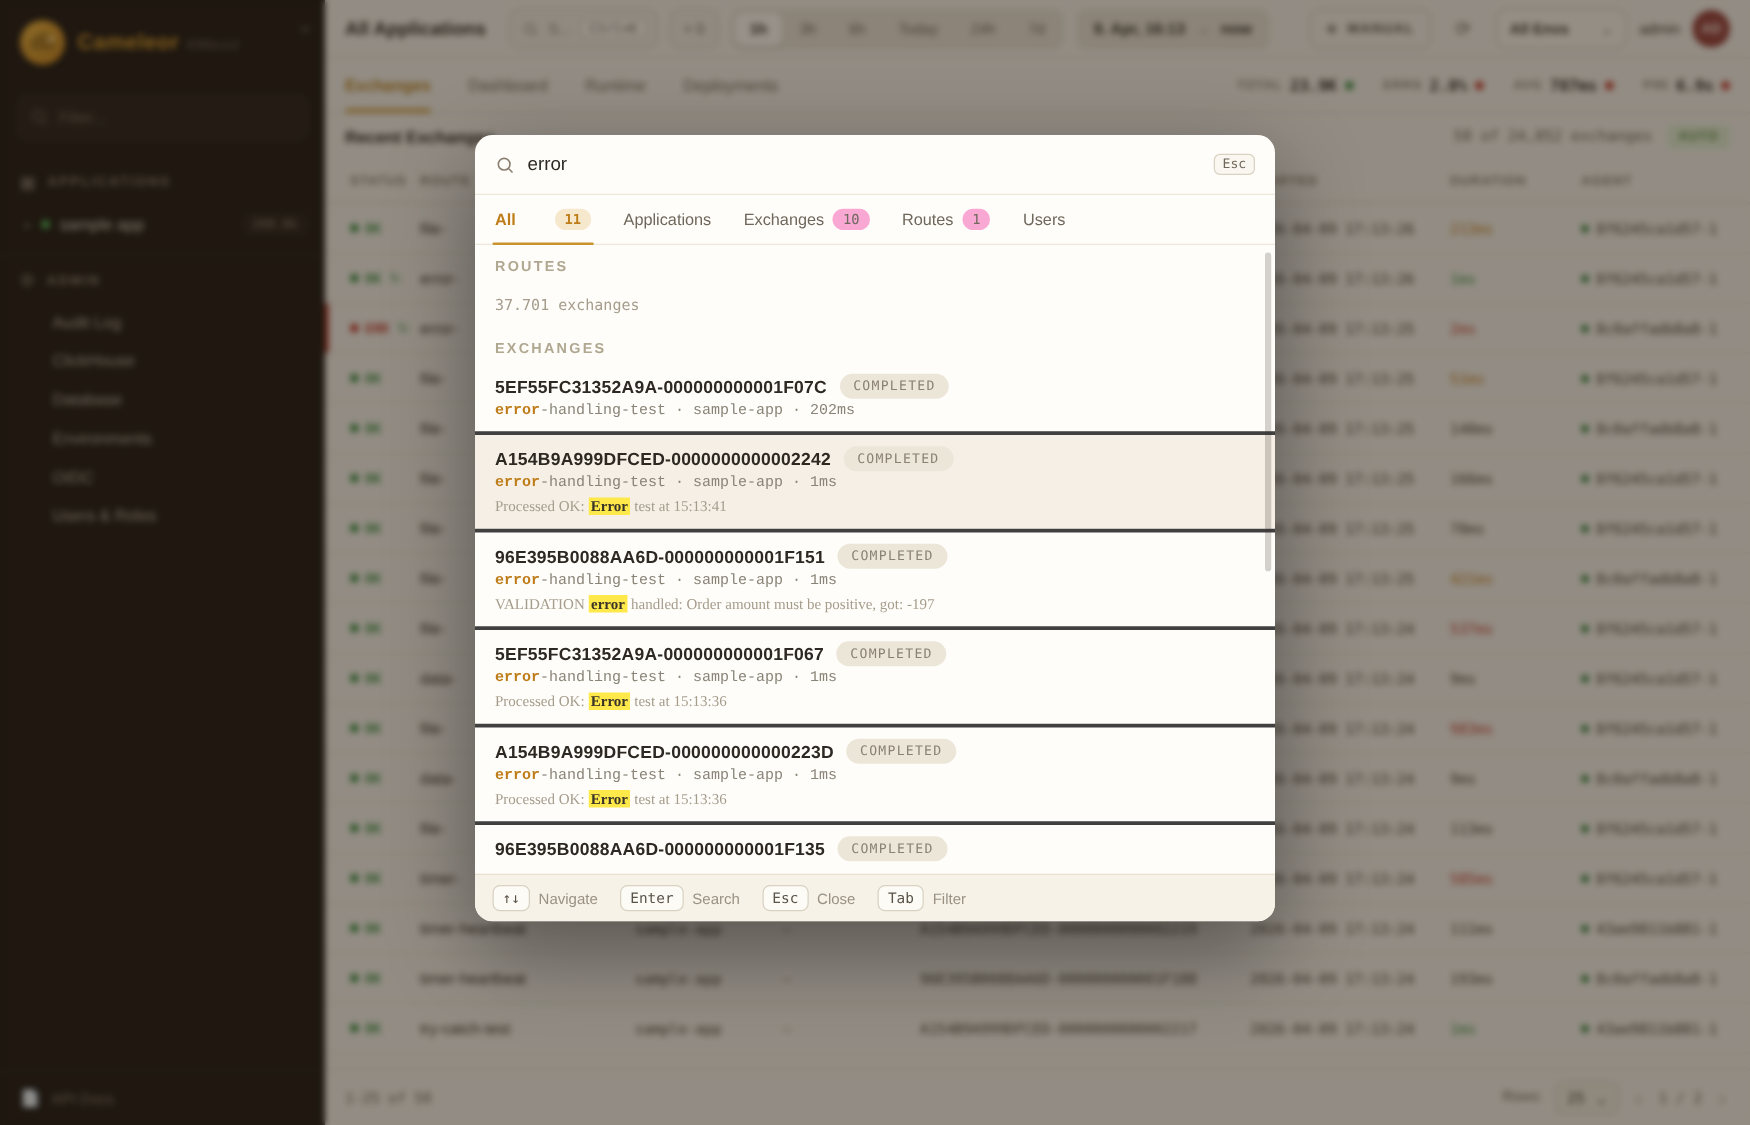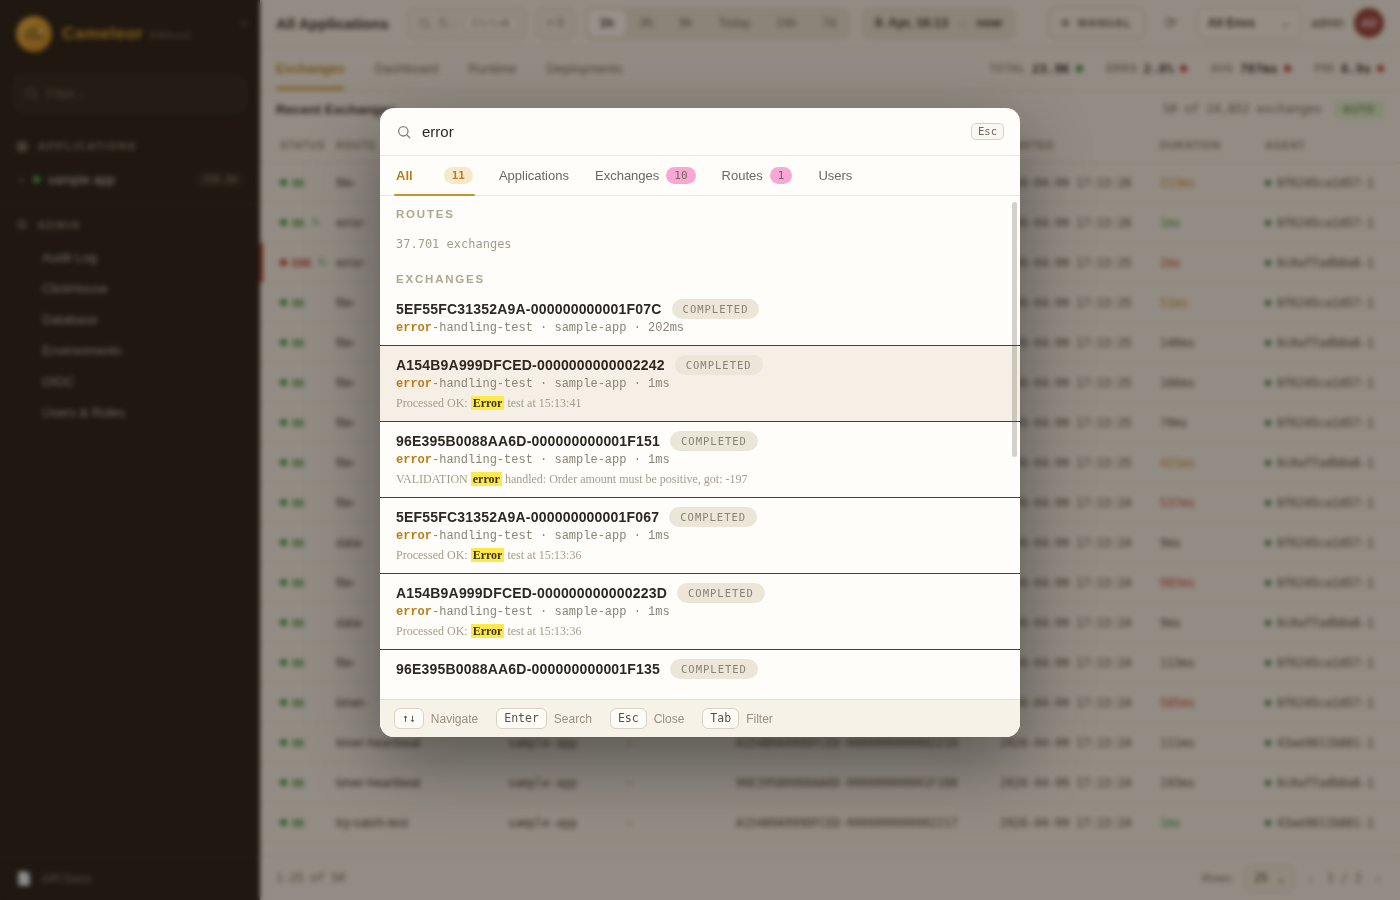--- a/index.html
+++ b/index.html
@@ -106,21 +106,21 @@
   .m-tab.active { color:#bf7d1a; font-weight:700; }
   .m-tab.active .cnt { background:#f6e8cd; color:#bf7d1a;margin-left:24px; }
   .m-tab.active::after { content:""; position:absolute; left:-2px; right:-2px; bottom:-1px; height:2.5px; background:#c9942d; border-radius:2px; }
   .m-content { flex:1; overflow:hidden; position:relative; }
   .m-sec-label { padding:12px 16px 5px 16px; font-size:11.5px; font-weight:700; letter-spacing:1.8px; color:#b0a791; }
   .route-item { padding:5px 16px 10px 16px; cursor:pointer; }
   .r-title { display:flex; align-items:center; gap:10px; font-size:14px; color:#2d2822; font-weight:600; }
   .hl-orange { color:#bf7d1a; font-weight:700; }
   .pill-badge { font-family:"DejaVu Sans Mono", monospace; font-size:10.5px; letter-spacing:1px; background:#ece6d9; color:#8a8173; border-radius:999px; padding:4px 11px; white-space:nowrap; }
   .r-sub { margin-top:7px; font-family:"DejaVu Sans Mono", monospace; font-size:12px; color:#a59c8c; }
-  .xitem { padding:9px 16px 10px 16px; border-top:1px solid #404040; cursor:pointer; }
+  .xitem { padding:9px 16px 10px 16px; border-top:3px solid #404040; cursor:pointer; }
   .xitem.sel { background:#f5efe5; }
   .xitem:first-of-type { border-top:none; }
   .x-title { display:flex; align-items:center; gap:10px; }
   .x-id { font-size:14px; color:#2d2822; font-weight:600; letter-spacing:.2px; }
   .x-meta { margin-top:2px; font-family:Liberation Mono, monospace; font-size:12px; color:#8a8478; }
   .x-desc { margin-top:5px; font-family:Liberation Serif, serif; font-size:12px; color:#a59c8c; }
   .yhl { background:#ffe94a; color:#3a3428; font-weight:700; padding:0 2px; }
   .m-scrollthumb { position:absolute; right:3px; top:6px; width:5px; height:255px; border-radius:3px; background:rgba(60,52,40,.22); }
   .m-foot { height:38px; background:#f6f2e8; border-top:1px solid #e8e1d2; display:flex; align-items:center; gap:18px; padding:0 14px; flex-shrink:0; }
   .hint { display:flex; align-items:center; gap:7px; font-size:12px; color:#9a9183; }

